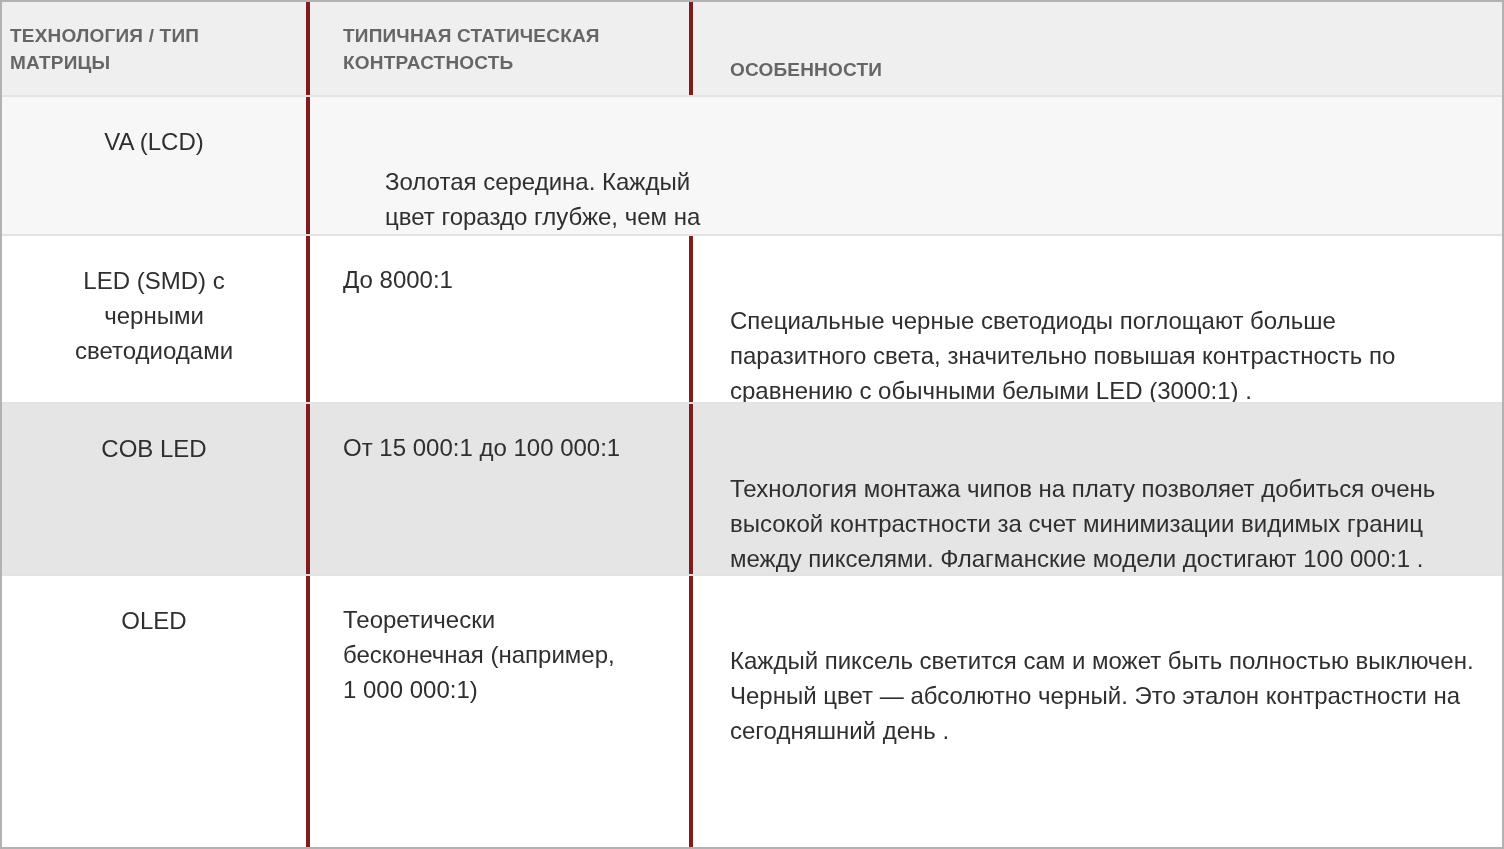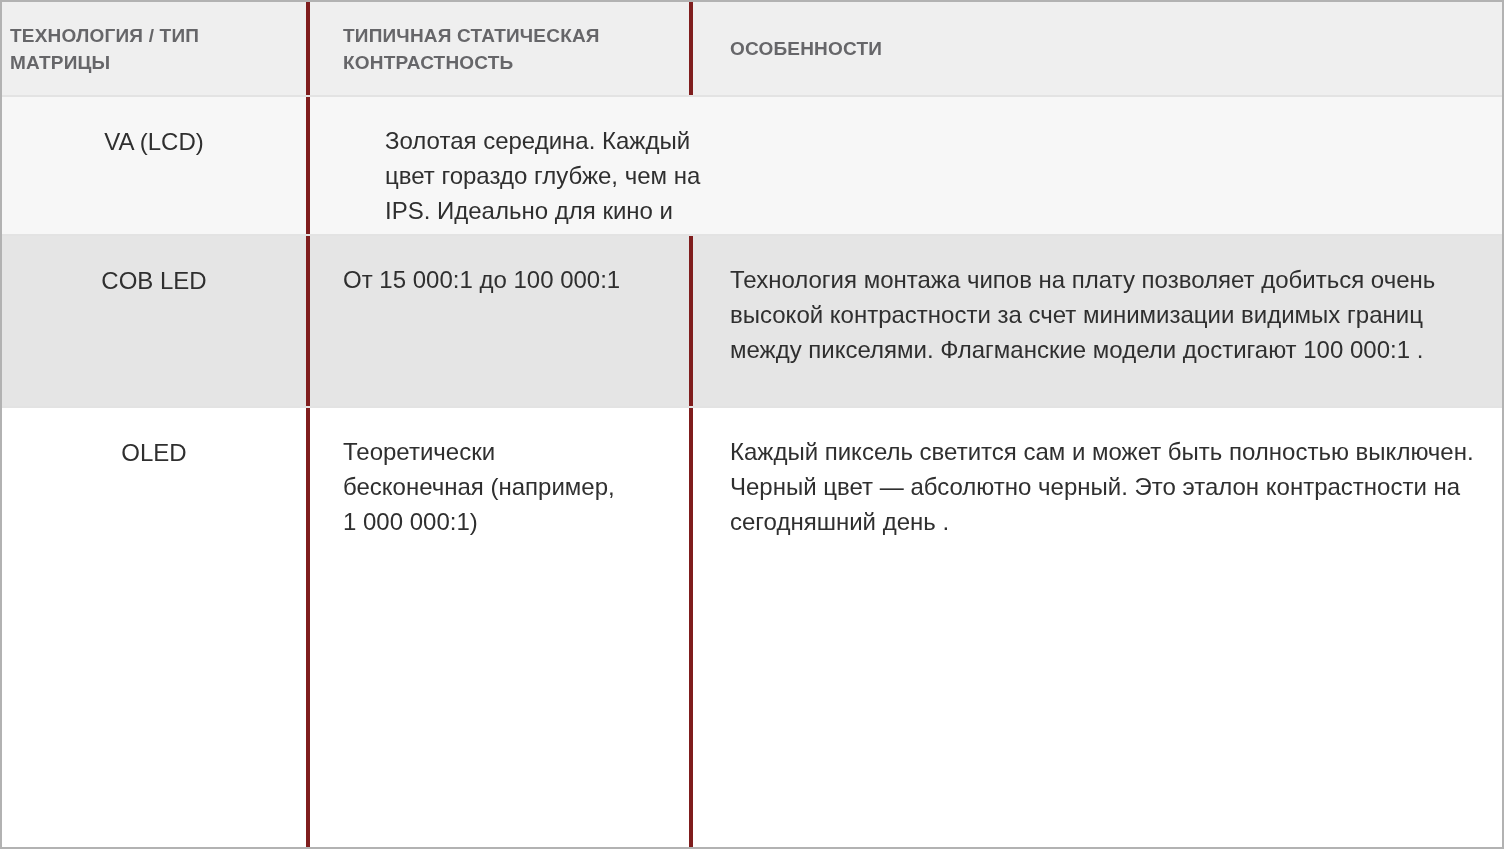--- a/index.html
+++ b/index.html
@@ -36,21 +36,21 @@
     line-height: 35px;
     color: #2f2f2f;
     overflow: hidden;
   }
   .cell.c1, .cell.c2 { border-right: 4px solid #7f1d1d; }
   .cell.c1 {
     text-align: center;
     padding: 27px 38px 10px 38px;
   }
   .cell.c2 { padding: 26px 60px 10px 33px; }
-  .cell.c3 { padding: 26px 28px 10px 37px; }
+  .cell.c3 { padding: 26px 28px 10px 37px; margin-top: 41px; }
   .row.header .cell {
     display: flex;
     align-items: center;
     font-size: 19px;
     line-height: 27px;
     font-weight: bold;
     color: #666669;
     letter-spacing: 0.2px;
     padding-top: 0;
     padding-bottom: 0;
@@ -77,20 +77,25 @@
         <span>ОСОБЕННОСТИ</span>
       </div>
   </div>
 
 
   <div class="row r2">
     <div class="cell c1">VA (LCD)</div>
     <div class="cell c3">Золотая середина. Каждый цвет гораздо глубже, чем на IPS. Идеально для кино и игр, где важна атмосфера. Минус — меньшие углы обзора .</div>
   </div>
 
+  <div class="row r3">
+    <div class="cell c1">LED (SMD) с черными светодиодами</div>
+    <div class="cell c2">До 8000:1</div>
+    <div class="cell c3">Специальные черные светодиоды поглощают больше паразитного света, значительно повышая контрастность по сравнению с обычными белыми LED (3000:1) .</div>
+  </div>
 
   <div class="row r4">
     <div class="cell c1">COB LED</div>
     <div class="cell c2">От 15 000:1 до 100 000:1</div>
     <div class="cell c3">Технология монтажа чипов на плату позволяет добиться очень высокой контрастности за счет минимизации видимых границ между пикселями. Флагманские модели достигают 100 000:1 .</div>
   </div>
 
   <div class="row r5">
     <div class="cell c1">OLED</div>
     <div class="cell c2">Теоретически бесконечная (например, 1 000 000:1)</div>

